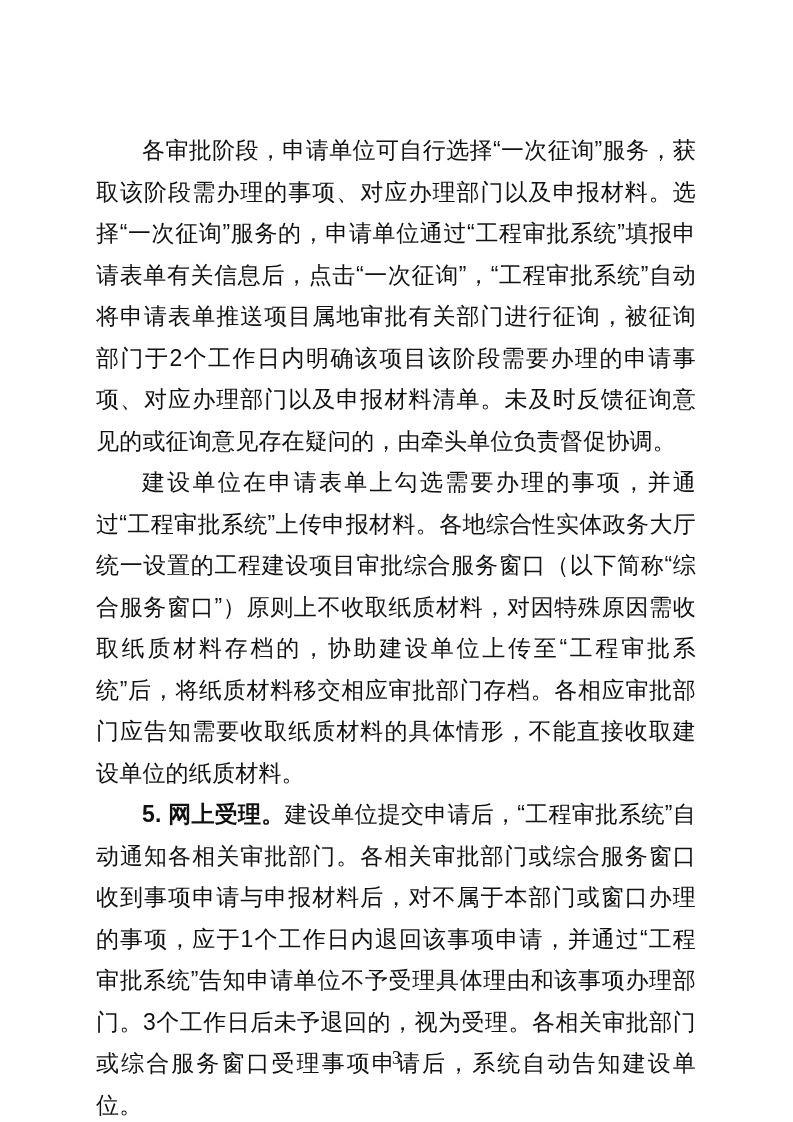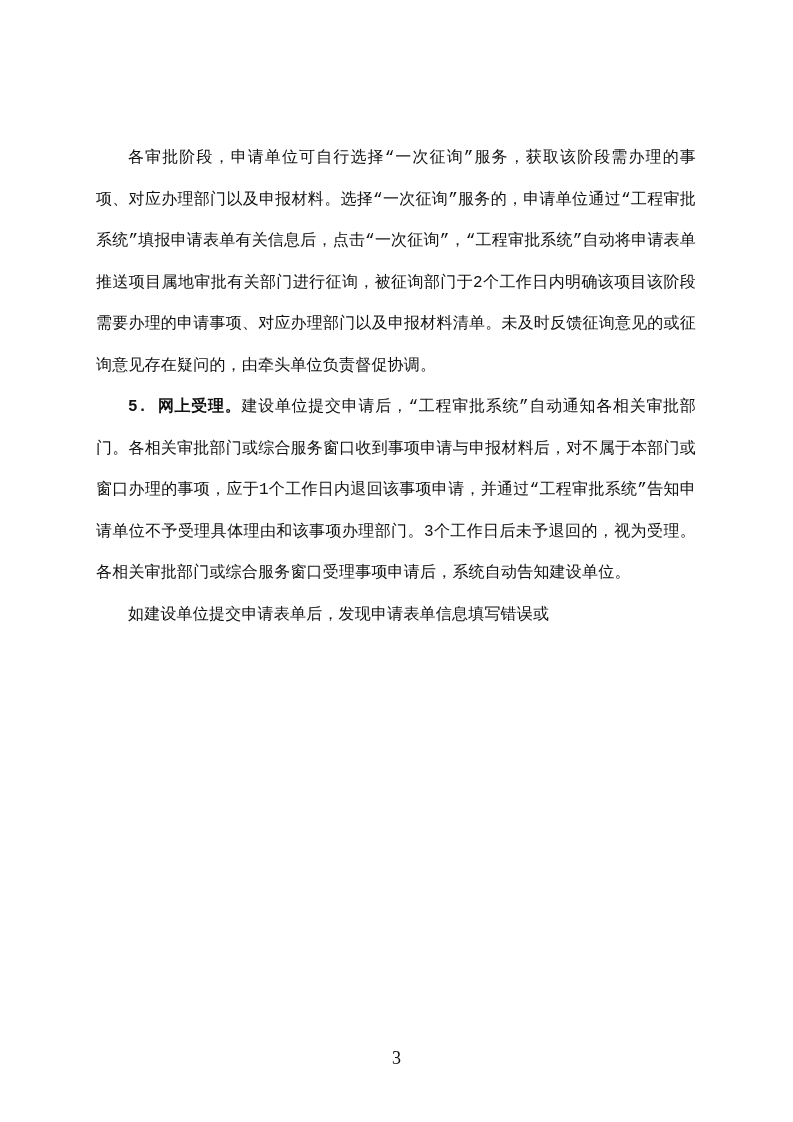--- a/index.html
+++ b/index.html
@@ -16,28 +16,28 @@
     box-sizing: border-box;
     overflow: hidden;
   }
   .content {
     position: absolute;
     left: 96px;
     top: 130px;
     width: 600px;
   }
   .para {
-    font-family: Liberation Mono, monospace;
-    font-size: 16px;
+    font-family: Liberation Sans, sans-serif;
+    font-size: 23px;
     line-height: 41.5px;
     color: #111111;
     text-align: justify;
     text-justify: inter-ideograph;
     text-indent: 2em;
-    margin: 8px 0 0 0;
+    margin: 0 0 0 0;
     letter-spacing: 0.2px;
   }
   .para + .para {
     margin-top: 0px;
   }
   .bold-lead {
     font-weight: bold;
   }
   .page-number {
     position: absolute;
@@ -51,20 +51,21 @@
   }
 </style>
 </head>
 <body>
 
 <div class="page">
   <div class="content">
 
     <p class="para">各审批阶段，申请单位可自行选择“一次征询”服务，获取该阶段需办理的事项、对应办理部门以及申报材料。选择“一次征询”服务的，申请单位通过“工程审批系统”填报申请表单有关信息后，点击“一次征询”，“工程审批系统”自动将申请表单推送项目属地审批有关部门进行征询，被征询部门于2个工作日内明确该项目该阶段需要办理的申请事项、对应办理部门以及申报材料清单。未及时反馈征询意见的或征询意见存在疑问的，由牵头单位负责督促协调。</p>
 
+    <p class="para">建设单位在申请表单上勾选需要办理的事项，并通过“工程审批系统”上传申报材料。各地综合性实体政务大厅统一设置的工程建设项目审批综合服务窗口（以下简称“综合服务窗口”）原则上不收取纸质材料，对因特殊原因需收取纸质材料存档的，协助建设单位上传至“工程审批系统”后，将纸质材料移交相应审批部门存档。各相应审批部门应告知需要收取纸质材料的具体情形，不能直接收取建设单位的纸质材料。</p>
 
     <p class="para"><span class="bold-lead">5. 网上受理。</span><span>建设单位提交申请后，“工程审批系统”自动通知各相关审批部门。各相关审批部门或综合服务窗口收到事项申请与申报材料后，对不属于本部门或窗口办理的事项，应于1个工作日内退回该事项申请，并通过“工程审批系统”告知申请单位不予受理具体理由和该事项办理部门。3个工作日后未予退回的，视为受理。各相关审批部门或综合服务窗口受理事项申请后，系统自动告知建设单位。</span></p>
 
     <p class="para">如建设单位提交申请表单后，发现申请表单信息填写错误或</p>
 
   </div>
 
   <div class="page-number">3</div>
 </div>
 

